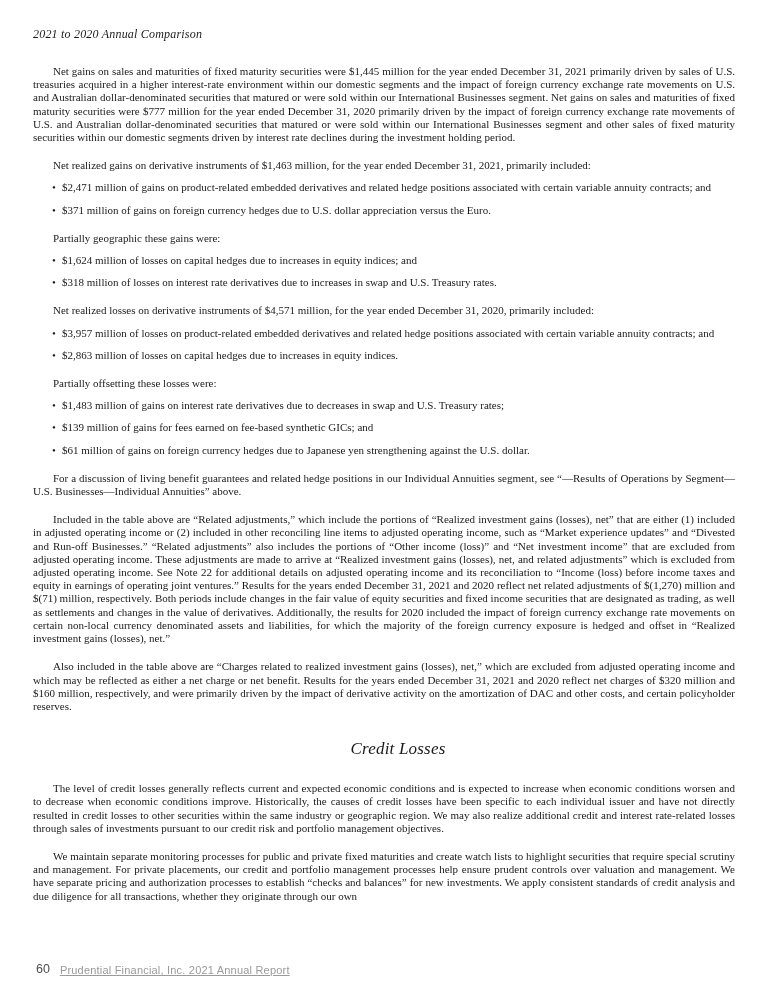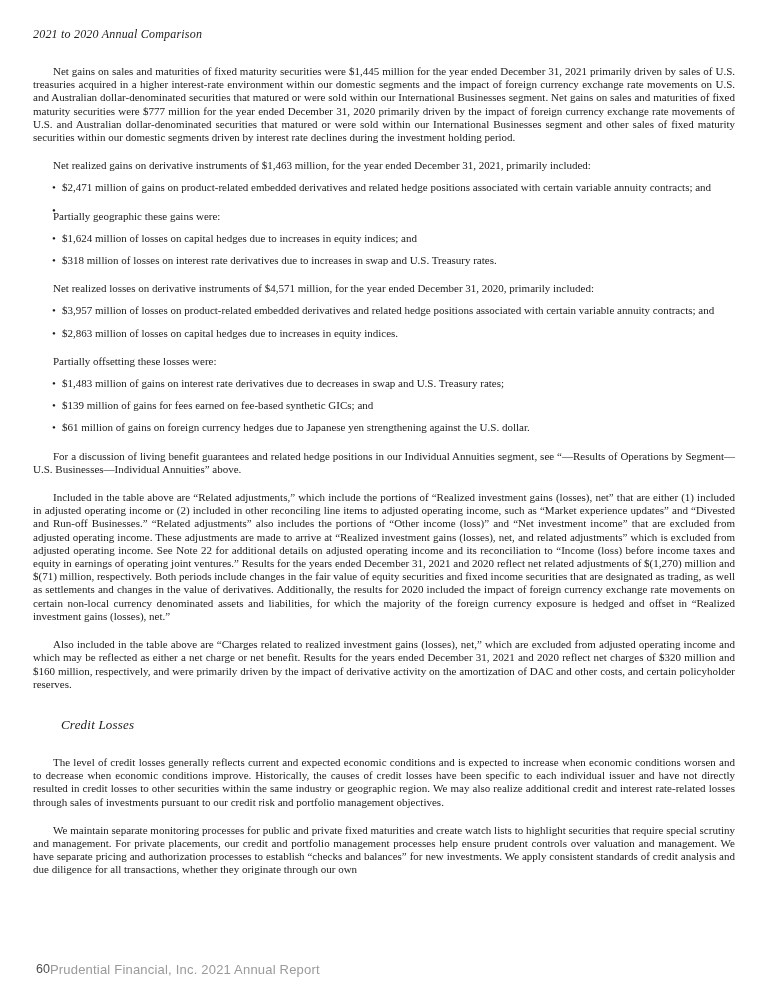--- a/index.html
+++ b/index.html
@@ -16,25 +16,26 @@
     padding: 27px 33px 0 33px;
   }
   .section-heading {
     font-size: 12px;
     font-style: italic;
     font-weight: normal;
     letter-spacing: 0.2px;
     margin: 0;
   }
   .sub-heading {
-    font-size: 13px;
+    font-size: 17px;
     font-style: italic;
     font-weight: normal;
     letter-spacing: 0.2px;
     margin: 26px 0 0 28px;
+    text-align: center;
   }
   p.body-para {
     font-size: 11px;
     line-height: 13.2px;
     text-align: justify;
     text-indent: 20px;
     margin: 15px 0 0 0;
   }
   p.body-para.after-heading { margin-top: 23px; }
   .bullet-list { margin: 0; }
@@ -49,51 +50,54 @@
   .bullet-item .bullet-marker {
     position: absolute;
     left: 19px;
     top: 0;
   }
   .page-footer {
     position: absolute;
     left: 36px;
     top: 962px;
     display: flex;
-    align-items: flex-start;
+    align-items: flex-end;
+    gap: 10px;
     font-family: "Liberation Sans", sans-serif;
   }
   .page-number {
     font-size: 12.5px;
     color: #4d4d4d;
   }
   .report-title {
-    font-size: 13px;
+    font-size: 11px;
     color: #9a9a9a;
     letter-spacing: 0.2px;
+    text-decoration: underline;
   }
 </style>
 </head>
 <body>
 
 <div class="page-content">
 
   <h2 class="section-heading">2021 to 2020 Annual Comparison</h2>
 
   <p class="body-para after-heading">Net gains on sales and maturities of fixed maturity securities were $1,445 million for the year ended December 31, 2021 primarily driven by sales of U.S. treasuries acquired in a higher interest-rate environment within our domestic segments and the impact of foreign currency exchange rate movements on U.S. and Australian dollar-denominated securities that matured or were sold within our International Businesses segment. Net gains on sales and maturities of fixed maturity securities were $777 million for the year ended December 31, 2020 primarily driven by the impact of foreign currency exchange rate movements of U.S. and Australian dollar-denominated securities that matured or were sold within our International Businesses segment and other sales of fixed maturity securities within our domestic segments driven by interest rate declines during the investment holding period.</p>
 
   <p class="body-para">Net realized gains on derivative instruments of $1,463 million, for the year ended December 31, 2021, primarily included:</p>
 
   <div class="bullet-list">
     <div class="bullet-item">
       <span class="bullet-marker">•</span>
       <span>$2,471 million of gains on product-related embedded derivatives and related hedge positions associated with certain variable annuity contracts; and</span>
     </div>
     <div class="bullet-item">
       <span class="bullet-marker">•</span>
+      <span>$371 million of gains on foreign currency hedges due to U.S. dollar appreciation versus the Euro.</span>
     </div>
   </div>
 
   <p class="body-para">Partially geographic these gains were:</p>
 
   <div class="bullet-list">
     <div class="bullet-item">
       <span class="bullet-marker">•</span>
       <span>$1,624 million of losses on capital hedges due to increases in equity indices; and</span>
     </div>

